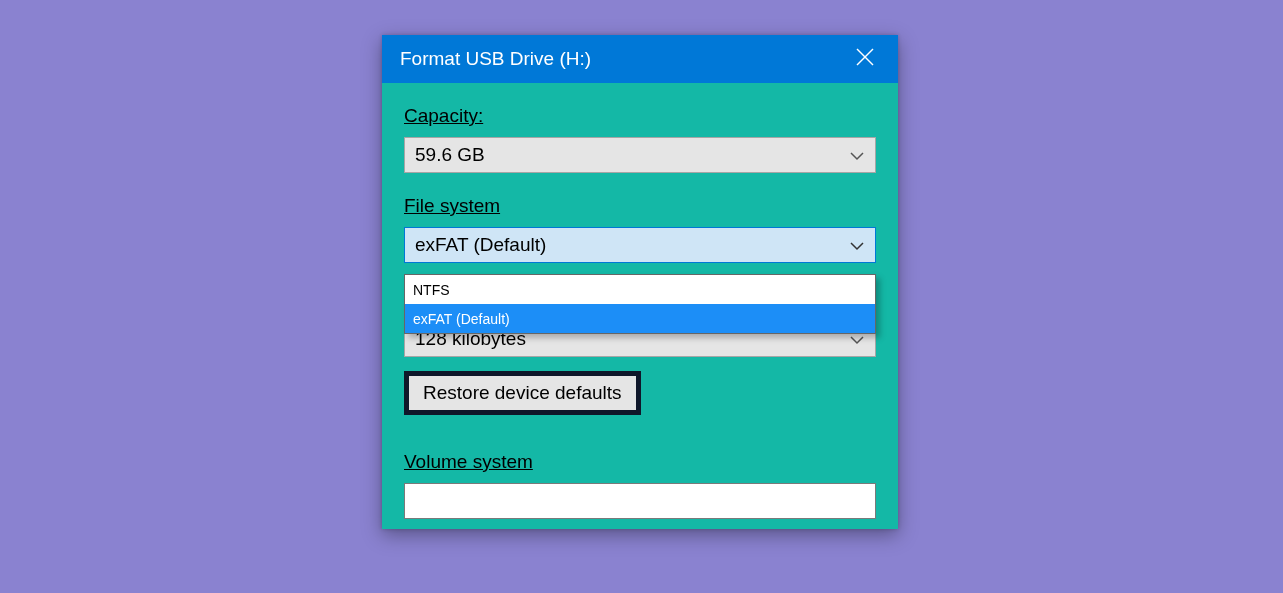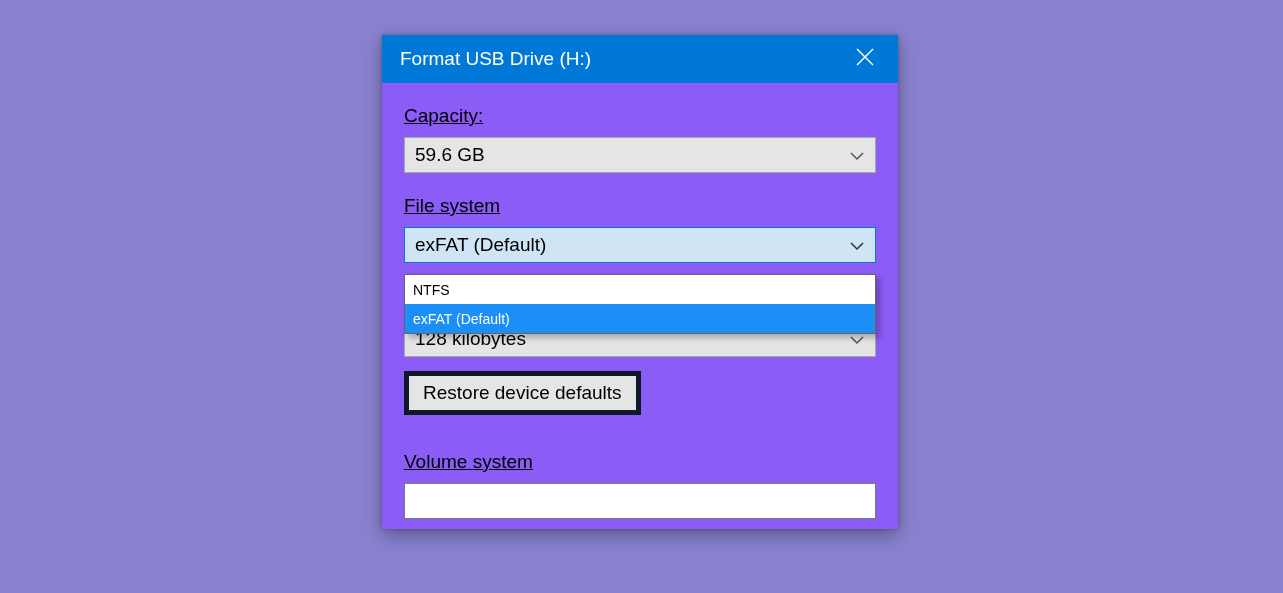--- a/index.html
+++ b/index.html
@@ -9,21 +9,21 @@
       background: #8a82d0;
       font-family: "Segoe UI", Tahoma, sans-serif;
       position: relative;
       overflow: hidden;
     }
     .dialog {
       position: absolute;
       left: 382px;
       top: 35px;
       width: 516px;
-      background: #8b5cf6;
+      background: #14b8a6;
       box-shadow: 0 6px 18px rgba(0,0,0,0.35), 0 0 4px rgba(0,0,0,0.2);
     }
     .titlebar {
       height: 48px;
       background: #0078d7;
       display: flex;
       align-items: center;
       justify-content: space-between;
       padding: 0 0 0 18px;
     }

